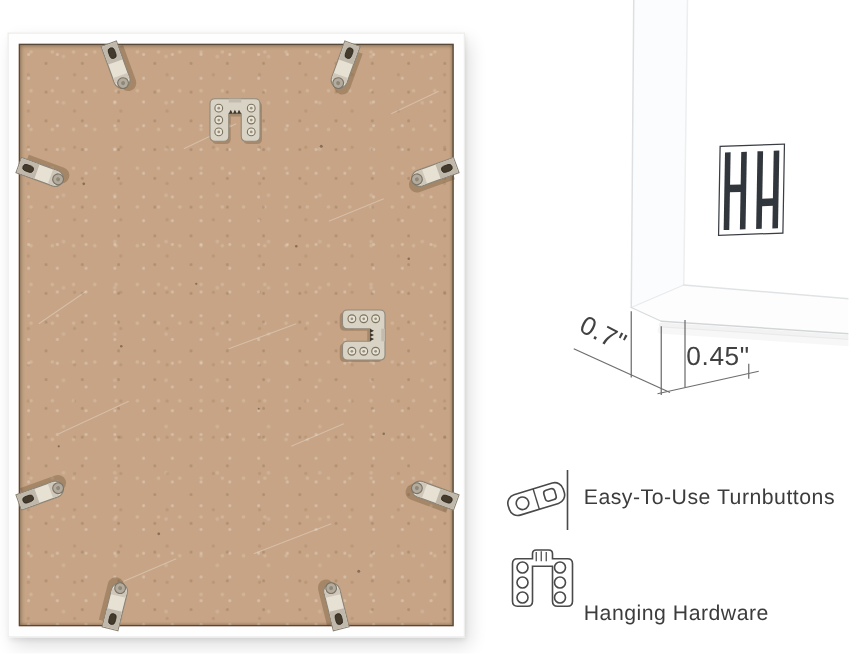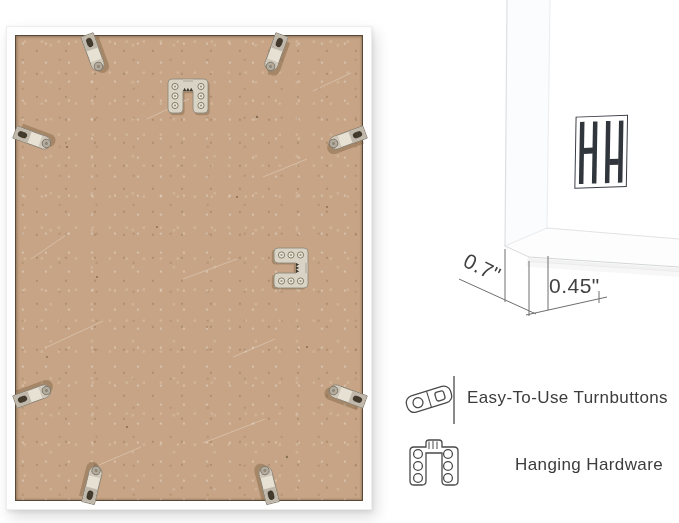--- a/index.html
+++ b/index.html
@@ -35,21 +35,21 @@
     letter-spacing:0.5px;white-space:nowrap;
   }
   .dim-depth{left:463px;top:257px;transform:rotate(27deg);transform-origin:50% 50%;}
   .dim-face{left:549px;top:275px;}
   
   .feature-label{
     position:absolute;color:#3c3c3c;font-size:17px;line-height:20px;
     letter-spacing:0.4px;white-space:nowrap;
   }
   .label-turnbuttons{left:467px;top:388px;}
-  .label-hanging{left:467px;top:455px;margin-left:48px;}
+  .label-hanging{left:467px;top:481px;}
   .icon-box{position:absolute;}
   .icon-turnbutton{left:401px;top:372px;}
   .icon-hanging{left:404px;top:436px;}
 </style>
 </head>
 <body>
 
 <div class="stage">
 
   <div class="frame-back">

